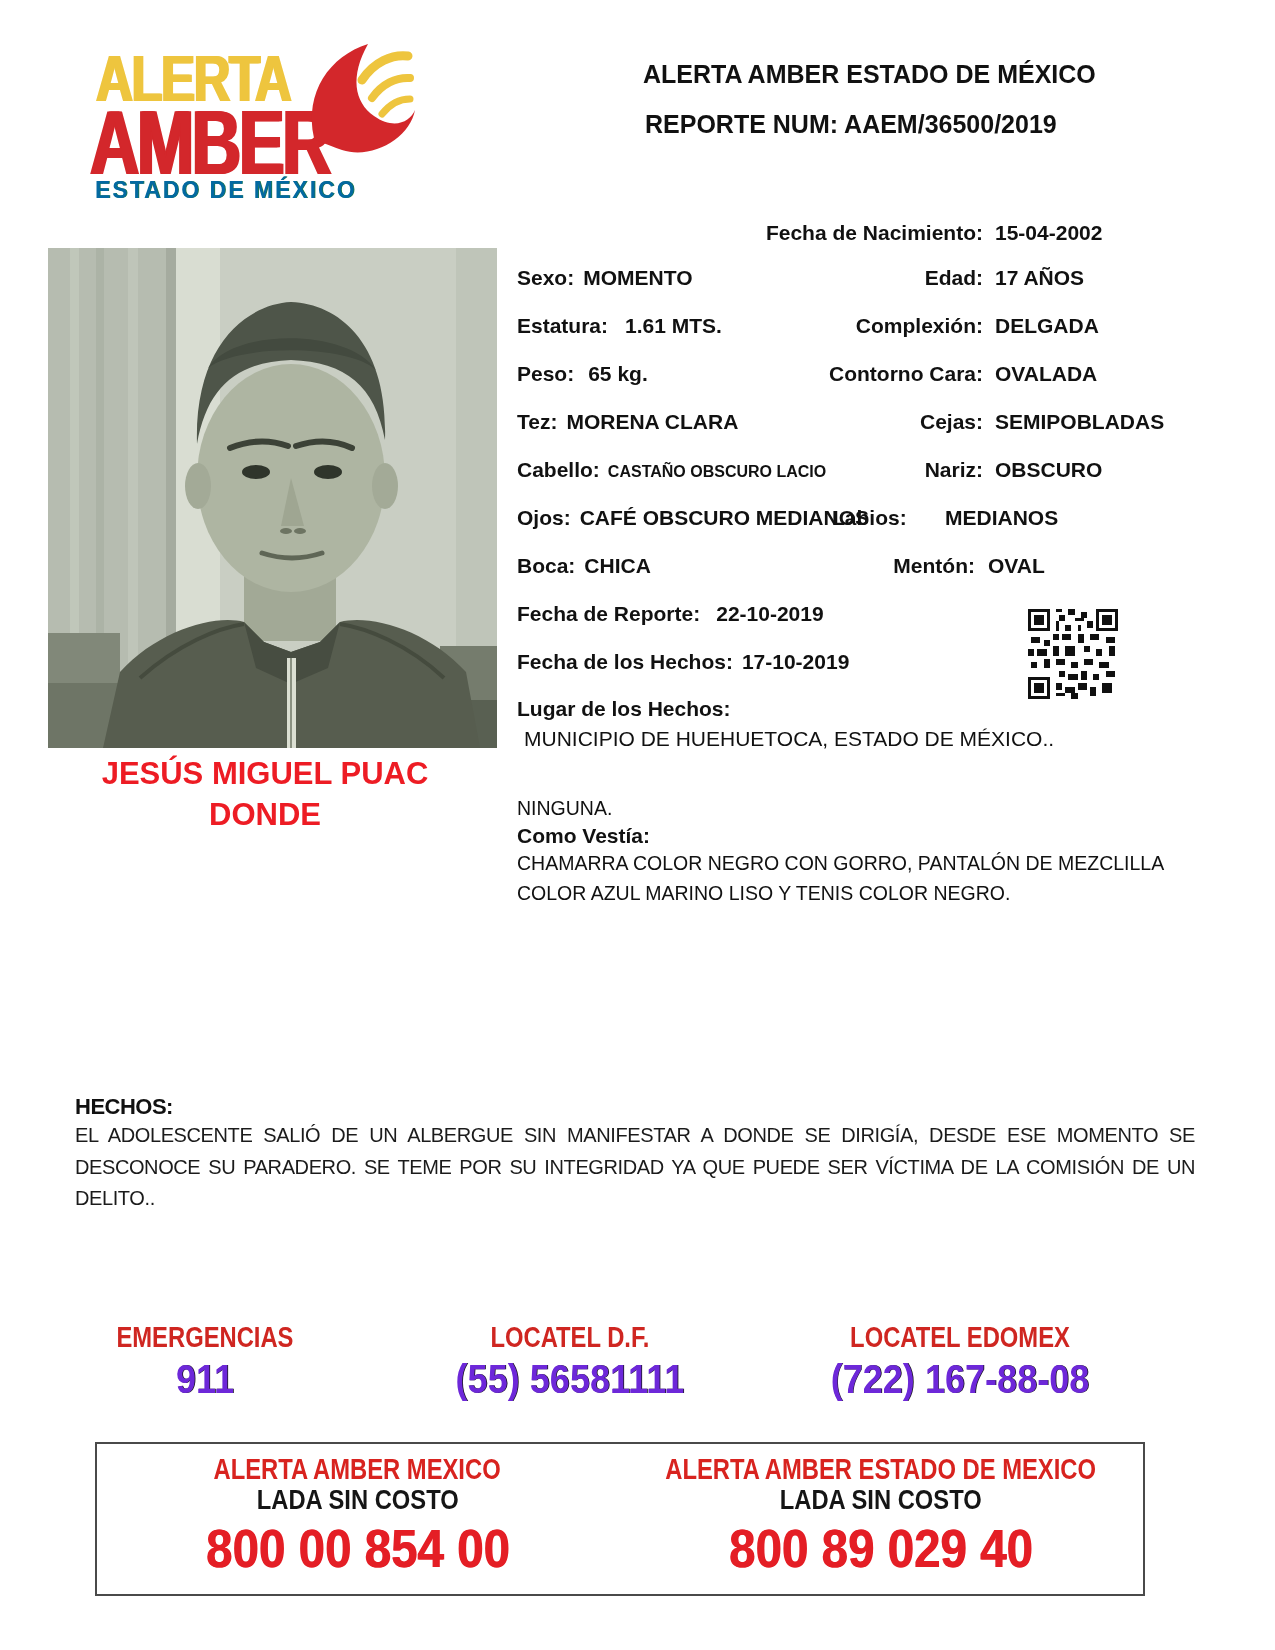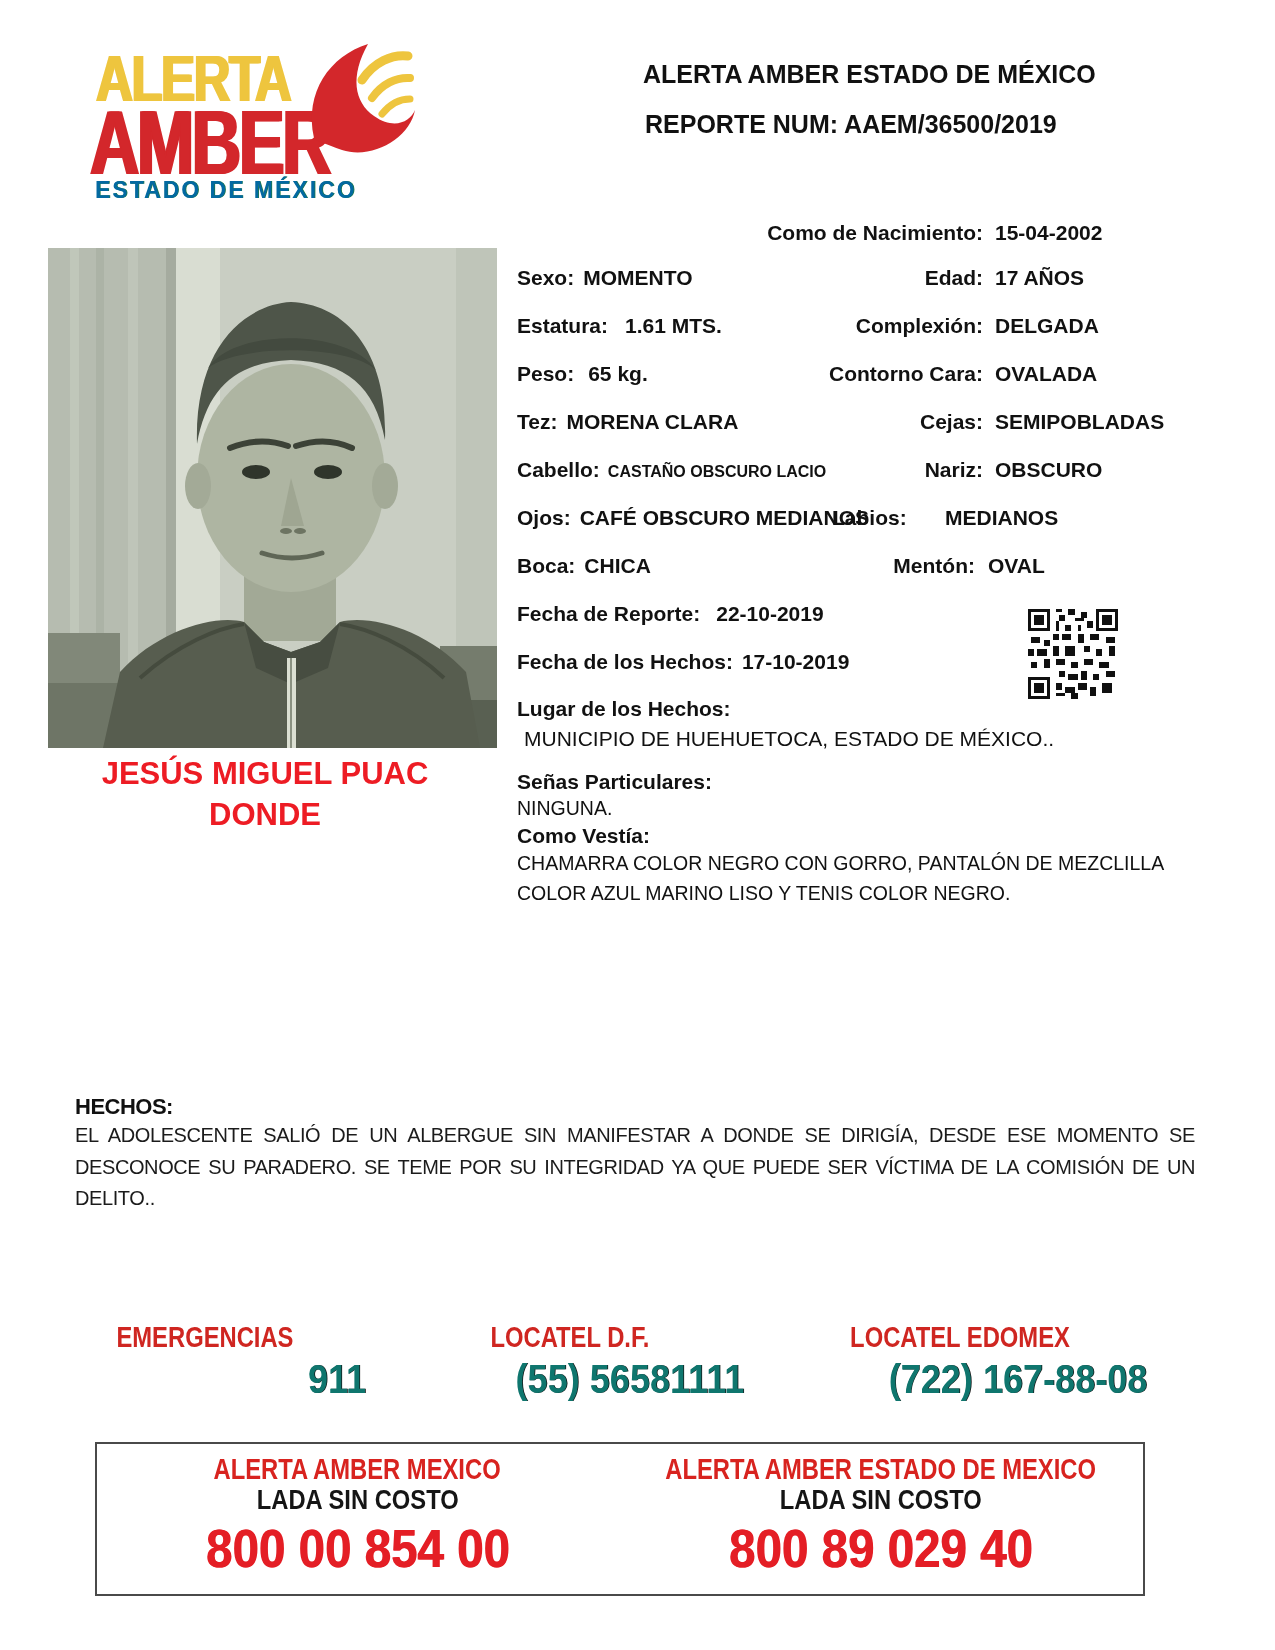--- a/index.html
+++ b/index.html
@@ -44,22 +44,22 @@
   .h-label { font-weight:bold; font-size:22px; letter-spacing:-0.5px; }
   .h-line { font-size:20px; letter-spacing:-0.4px; line-height:31.5px; color:#1b1b1b; }
   .h-just { text-align:justify; text-align-last:justify; }
 
   
   .contact { position:absolute; top:1318px; text-align:center; }
   .c1 { left:40px;  width:330px; }
   .c2 { left:380px; width:380px; }
   .c3 { left:755px; width:410px; }
   .clabel { display:block; color:#cf2621; font-size:29px; font-weight:bold; line-height:38px; }
-  .cnumber { display:block; color:#0f766e; font-size:41px; font-weight:bold; line-height:46px;
-             text-shadow:0.8px 0 0 #151515;text-align:right; }
+  .cnumber { display:block; color:#6d28d9; font-size:41px; font-weight:bold; line-height:46px;
+             text-shadow:0.8px 0 0 #151515; }
   .sqz  { display:inline-block; transform:scaleX(0.82); transform-origin:center; white-space:nowrap; }
   .sqz9 { display:inline-block; transform:scaleX(0.88); transform-origin:center; white-space:nowrap; }
 
   
   .fbox { position:absolute; left:95px; top:1442px; width:1046px; height:150px;
           border:2px solid #4a4a4a; display:flex; background:#fff; }
   .fcell { flex:1; text-align:center; padding-top:9px; }
   .ftitle { color:#d8231f; font-size:29px; font-weight:bold; line-height:32px; }
   .fsub   { color:#151515; font-size:27px; font-weight:bold; line-height:30px; }
   .fnum   { color:#e41e25; font-size:54px; font-weight:bold; line-height:58px; margin-top:4px;
@@ -118,21 +118,21 @@
     <path d="M92,430 C130,396 170,380 196,376" fill="none" stroke="#454b3e" stroke-width="4"></path>
     <path d="M396,430 C360,396 318,380 292,376" fill="none" stroke="#454b3e" stroke-width="4"></path>
   </svg>
 
   <div class="name">
     <div>JESÚS MIGUEL PUAC</div>
     <div>DONDE</div>
   </div>
 
   <div class="row" style="top:221px">
-    <span class="rlab">Como de Nacimiento:</span>
+    <span class="rlab">Fecha de Nacimiento:</span>
     <span class="rval">15-04-2002</span>
   </div>
 
   <div class="row" style="top:266px">
     <span class="llab"><span>Sexo:</span><span class="lval">MOMENTO</span></span>
     <span class="rlab">Edad:</span>
     <span class="rval">17 AÑOS</span>
   </div>
 
   <div class="row" style="top:314px">
@@ -177,23 +177,20 @@
 
   <div class="row" style="top:650px">
     <span class="llab"><span>Fecha de los Hechos:</span><span class="lval">17-10-2019</span></span>
   </div>
 
   <div class="row" style="top:697px">
     <span class="llab">Lugar de los Hechos:</span>
   </div>
   <div class="body-txt" style="top:727px; left:524px; font-size:21px">MUNICIPIO DE HUEHUETOCA, ESTADO DE MÉXICO..</div>
 
-  <div class="row" style="top:770px">
-    <span class="llab">Señas Particulares:</span>
-  </div>
   <div class="body-txt" style="top:797px">NINGUNA.</div>
 
   <div class="row" style="top:824px">
     <span class="llab">Como Vestía:</span>
   </div>
   <div class="body-txt" style="top:852px">CHAMARRA  COLOR NEGRO CON GORRO, PANTALÓN DE MEZCLILLA</div>
   <div class="body-txt" style="top:882px">COLOR AZUL MARINO LISO Y TENIS  COLOR NEGRO.</div>
 
   <svg class="qr" width="90" height="92" viewBox="0 0 29 29" shape-rendering="crispEdges">
     <rect x="0" y="0" width="29" height="29" fill="#fff"></rect>

